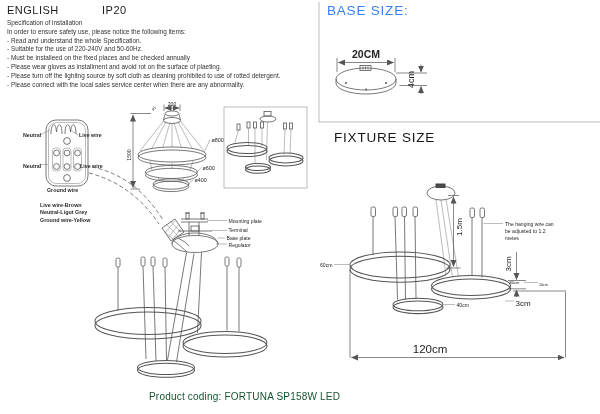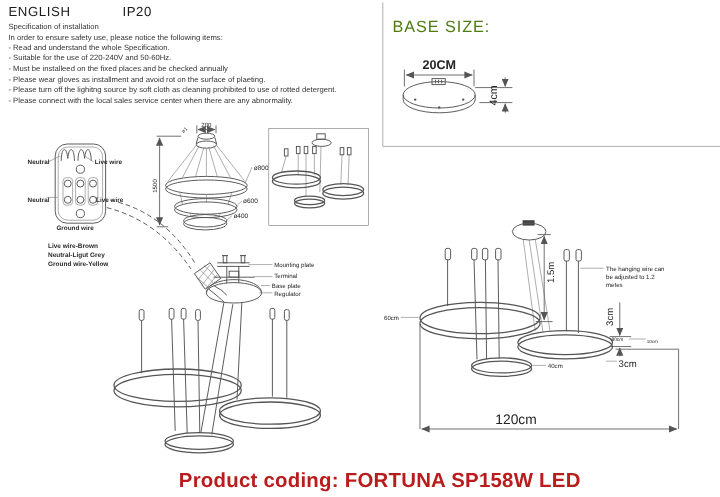--- a/index.html
+++ b/index.html
@@ -2,23 +2,23 @@
 <html><head>
 <meta charset="utf-8">
 <style>
   html,body{margin:0;padding:0;background:#fff;}
   .page{position:relative;width:600px;height:414px;background:#ffffff;
         font-family:"Liberation Sans", sans-serif;color:#222;overflow:hidden;}
   .abs{position:absolute;white-space:nowrap;}
   .h-lang{left:7px;top:4px;font-size:11px;letter-spacing:.5px;color:#1c1c1c;}
   .h-ip{left:89px;top:4px;font-size:11px;letter-spacing:.5px;color:#1c1c1c;margin-left:13px;}
   .spec{left:7px;top:19px;font-size:6.4px;line-height:8.8px;color:#333;}
-  .base-title{left:327px;top:15px;font-size:13.5px;font-weight:500;letter-spacing:.8px;color:#4d7c0f;}
+  .base-title{left:327px;top:3px;font-size:13.5px;font-weight:500;letter-spacing:.8px;color:#3b82f6;}
   .fixture-title{left:334px;top:130px;font-size:13.5px;font-weight:500;letter-spacing:.8px;color:#161616;}
-  .footer{left:149px;top:391px;font-size:17px;letter-spacing:.2px;color:#b91c1c;font-weight:bold;}
+  .footer{left:149px;top:391px;font-size:10px;letter-spacing:.2px;color:#14532d;}
   svg{position:absolute;left:0;top:0;}
   svg text{fill:#242424;font-family:"Liberation Sans", sans-serif;}
   .t5{font-size:5.1px;}
   .t55{font-size:5.4px;}
   .tw{font-size:5.3px;font-weight:600;fill:#2a2a2a;}
   .tleg{font-size:5.4px;font-weight:600;fill:#2a2a2a;}
   .t4{font-size:4.1px;}
   .t36{font-size:3.7px;}
   .t8{font-size:8px;}
   .t9{font-size:9px;}
@@ -222,16 +222,17 @@
     <div>In order to ensure safety use, please notice the following items:</div>
     <div>- Read and understand the whole Specification.</div>
     <div>- Suitable for the use of 220-240V and 50-60Hz.</div>
     <div>- Must be installeed on the fixed places and be checked annually</div>
     <div>- Please wear gloves as installment and avoid rot on the surface of plaeting.</div>
     <div>- Please turn off the lighitng source by soft cloth as cleaning prohibited to use of rotted detergent.</div>
     <div>- Please connect with the local sales service center when there are any abnormality.</div>
   </div>
 
   <div class="abs base-title">BASE SIZE:</div>
+  <div class="abs fixture-title">FIXTURE SIZE</div>
 
   <div class="abs footer">Product coding: FORTUNA SP158W LED</div>
 
 </div>
 
 </body></html>

